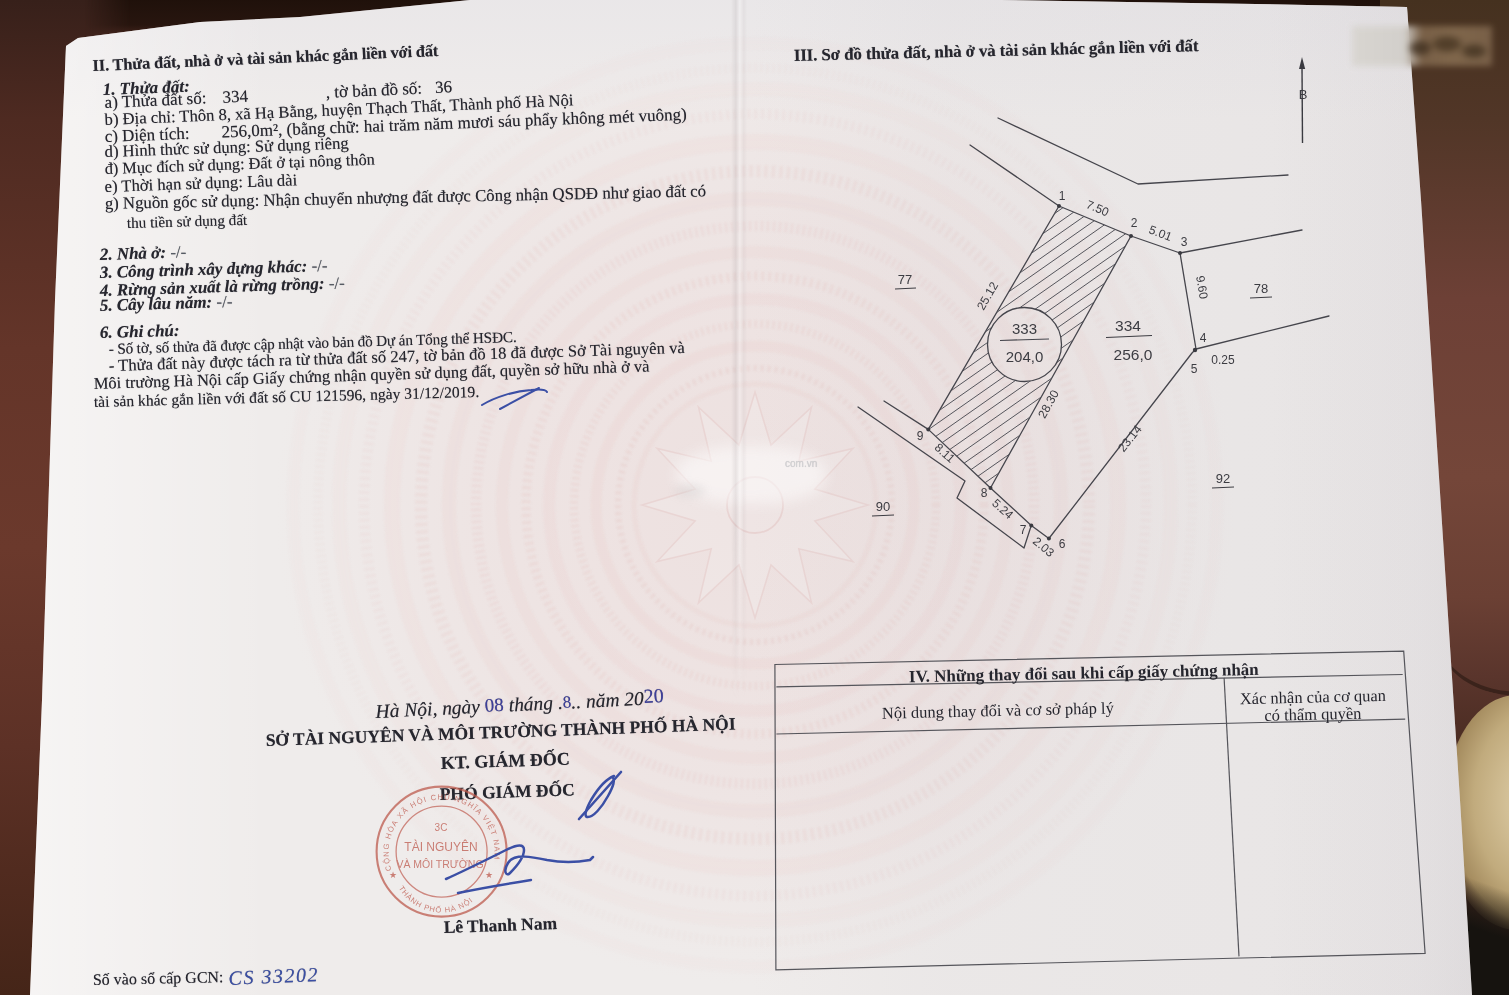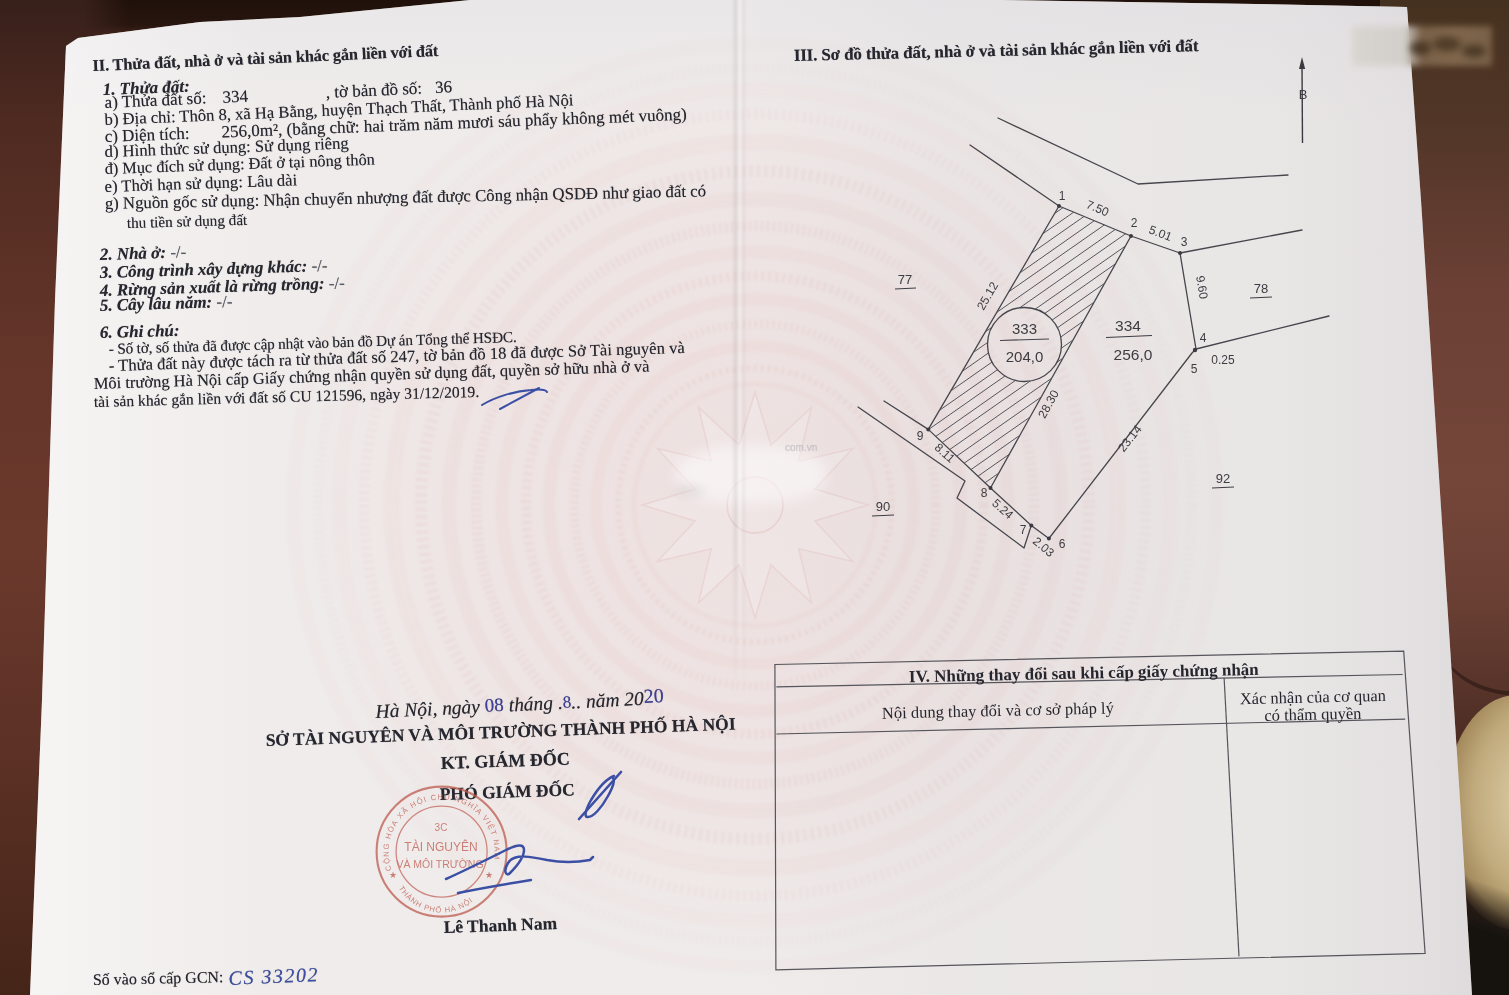--- a/index.html
+++ b/index.html
@@ -138,21 +138,21 @@
   <div class="ln" style="left:441.4px;top:754.2px;font-size:18px;font-weight:bold;transform:rotate(-2.0deg);">KT. GIÁM ĐỐC</div>
 
   <div class="ln" style="left:439.6px;top:785.6px;font-size:17.5px;font-weight:bold;transform:rotate(-2.0deg);">PHÓ GIÁM ĐỐC</div>
 
   <div class="ln" style="left:443.6px;top:919.3px;font-size:17.5px;font-weight:bold;transform:rotate(-2.0deg);">Lê Thanh Nam</div>
 
   <div class="ln" style="left:93px;top:971.9px;font-size:16px;transform:rotate(-1.2deg);">Số vào sổ cấp GCN:</div>
 
   <div class="ln" style="left:229px;top:968px;font-size:20px;font-style:italic;color:#3b4fa5;transform:rotate(-2.5deg);letter-spacing:1.5px;">CS 33202</div>
 
-  <div class="ln" style="left:785px;top:443px;font-size:10px;color:#a2a8ae;opacity:.42;font-family:'Liberation Sans',sans-serif;">com.vn</div>
+  <div class="ln" style="left:785px;top:459px;font-size:10px;color:#a2a8ae;opacity:.42;font-family:'Liberation Sans',sans-serif;">com.vn</div>
 
 </div>
 
 <svg class="abs" id="ovl" style="left:0;top:0;" width="1509" height="995" viewBox="0 0 1509 995">
 <defs>
 <clipPath id="p333" clip-rule="evenodd">
   <path d="M1059,206 L1131,236 L990.5,488 L928.3,429.4 Z M1061.5,344.5 a37,37 0 1,0 -74,0 a37,37 0 1,0 74,0 Z" clip-rule="evenodd"></path>
 </clipPath>
 <path id="arcTop" d="M 391.6,870 A 53,53 0 1 1 491.6,870" fill="none"></path>
 <path id="arcBot" d="M 398.6,888 A 50,50 0 0 0 484.6,888" fill="none"></path>

